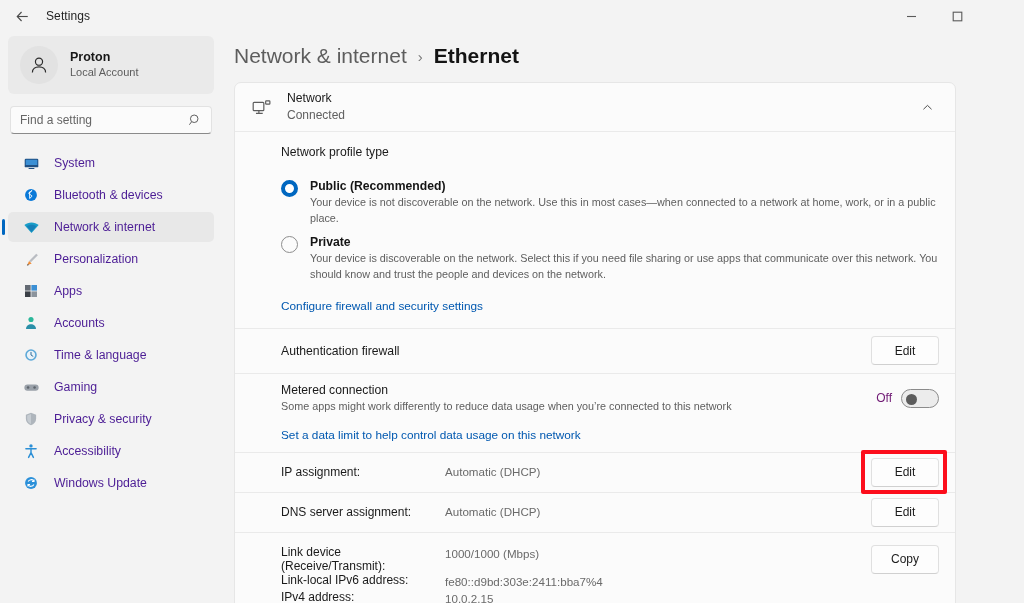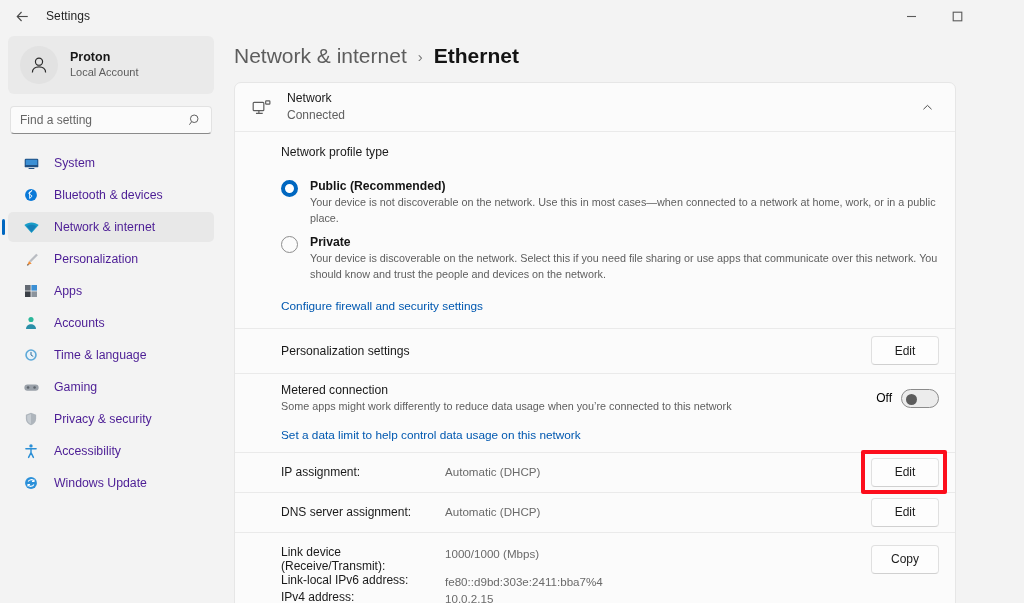--- a/index.html
+++ b/index.html
@@ -280,21 +280,21 @@
     border-radius: 4px;
     font-family: "Liberation Sans", sans-serif;
     font-size: 12px;
     color: #1b1b1b;
     display: flex;
     align-items: center;
     justify-content: center;
   }
 
   .toggle-wrap { display: flex; align-items: center; }
-  .toggle-label { font-size: 12px; color: #000000; margin-right: 9px; }
+  .toggle-label { font-size: 12px; color: #701a75; margin-right: 9px; }
   .toggle {
     width: 38px; height: 19px;
     border-radius: 10px;
     border: 1px solid #8b8b8b;
     background: #ececec;
     position: relative;
   }
   .toggle .knob {
     position: absolute;
     left: 4px; top: 4px;
@@ -559,21 +559,21 @@
 
           </div>
 
           <a class="link">Configure firewall and security settings</a>
         </div>
 
         <div class="divider"></div>
 
         <div class="row">
           <div class="row-grow">
-            <div class="row-label">Personalization settings</div>
+            <div class="row-label">Authentication firewall</div>
           </div>
           <button class="btn">Edit</button>
         </div>
 
         <div class="divider"></div>
 
         <div class="row" style="padding-top:9px;padding-bottom:4px;">
           <div class="row-grow">
             <div class="row-label">Metered connection</div>
             <div class="row-sub">Some apps might work differently to reduce data usage when you’re connected to this network</div>

